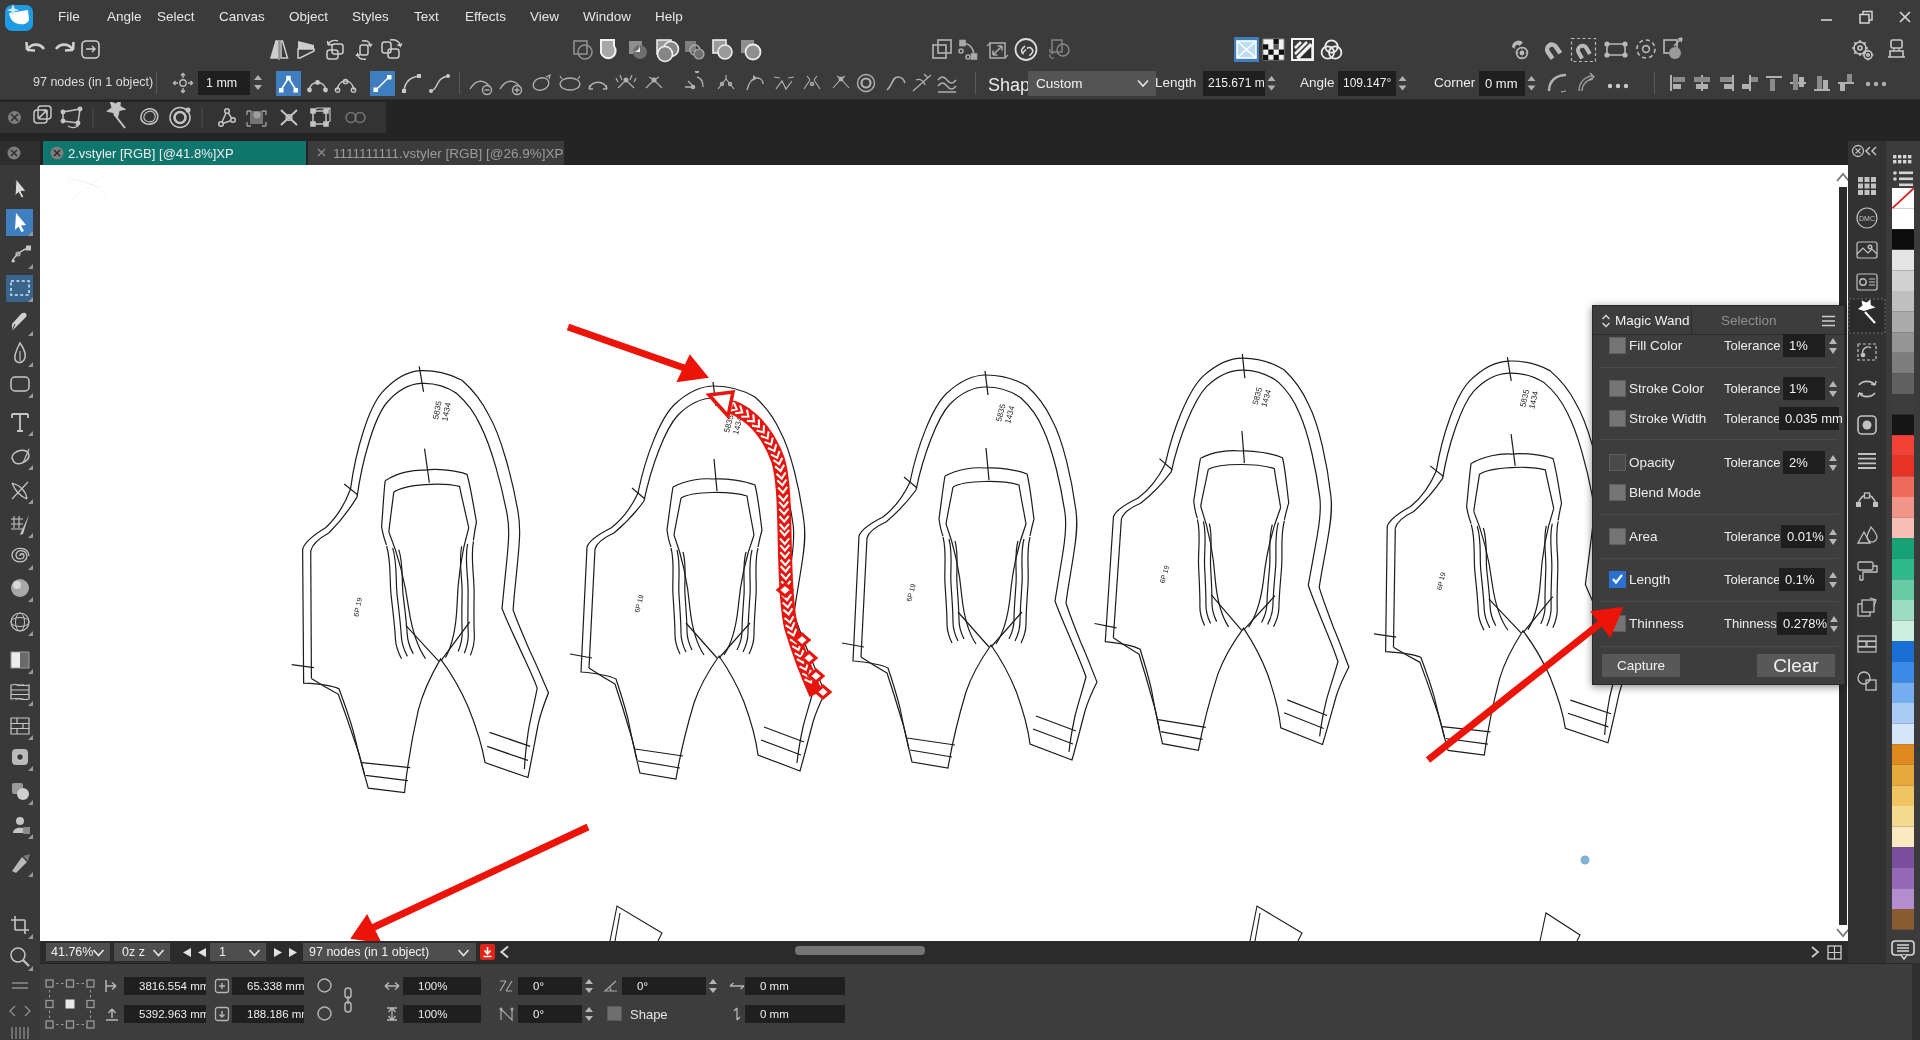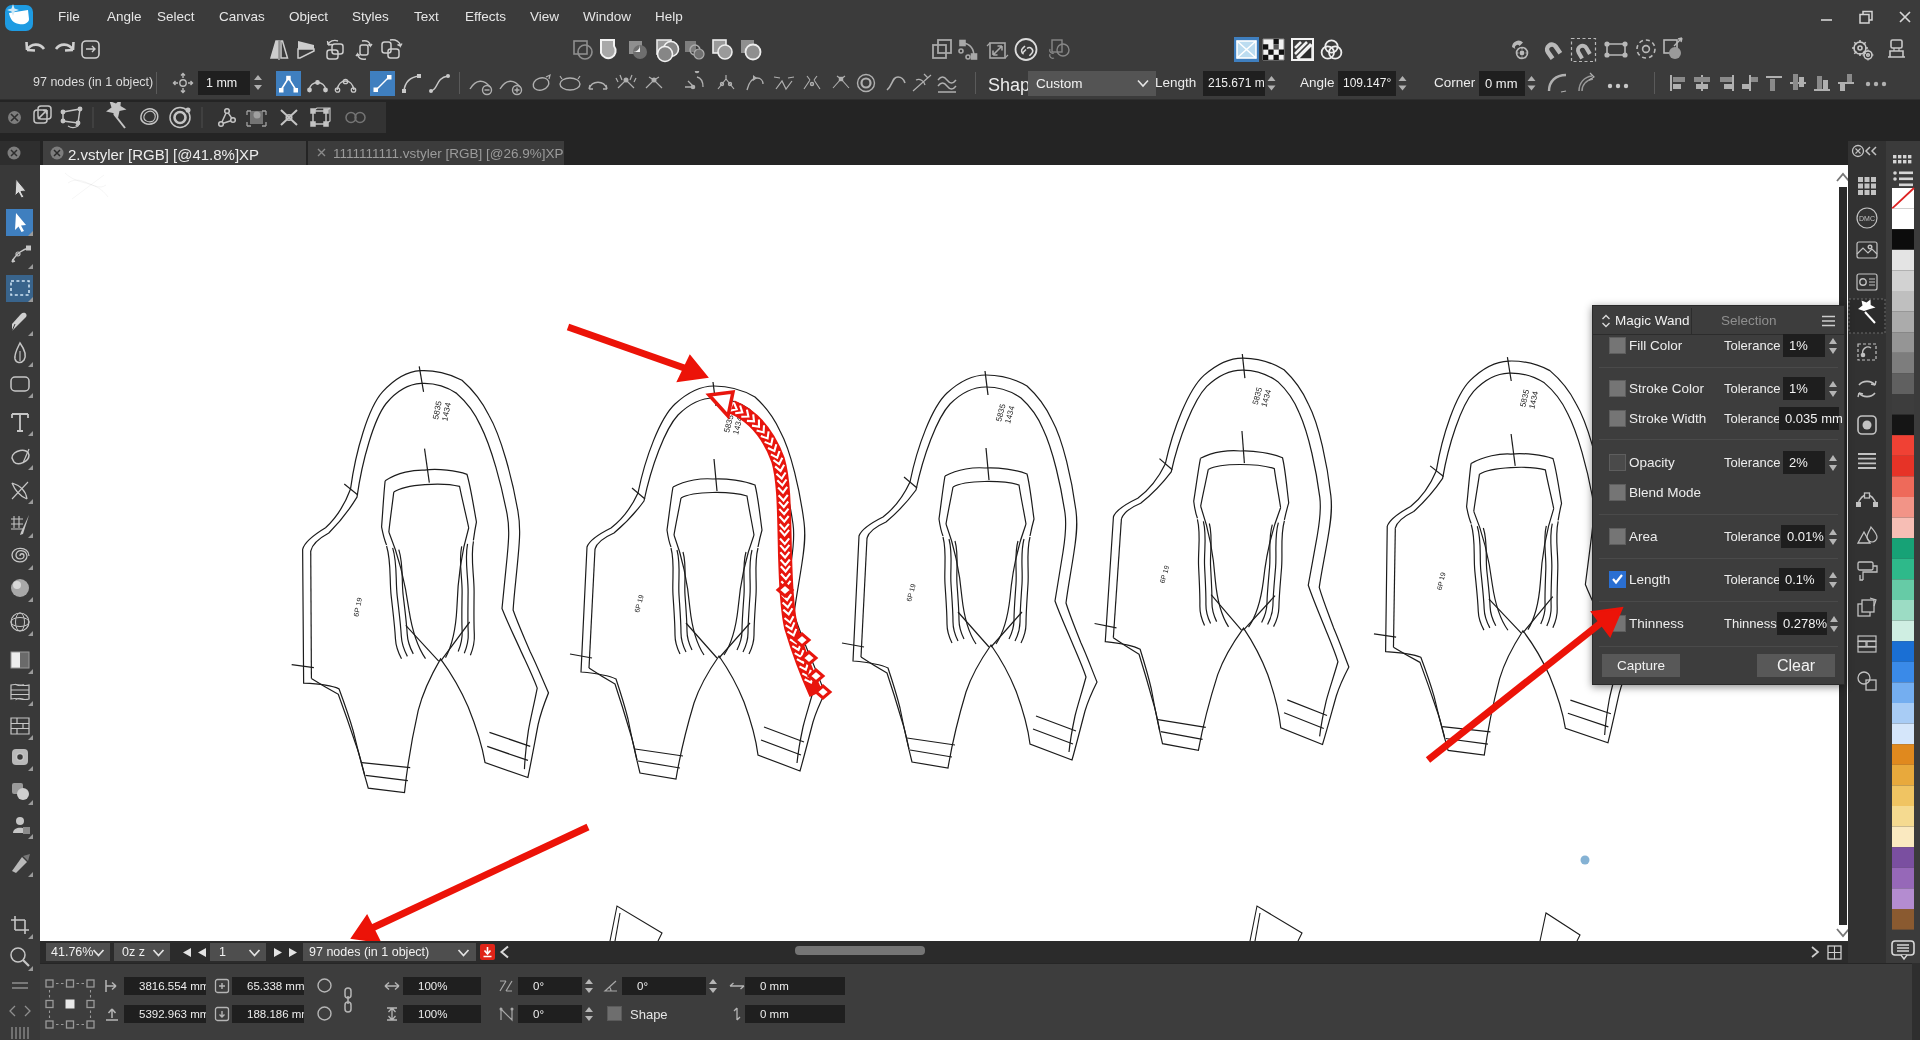--- a/index.html
+++ b/index.html
@@ -495,21 +495,21 @@
   </svg>
 </div>
   </div>
 <div id="tabbar">
   <div class="abs" style="left:0;top:0;width:40px;height:24px;background:#2e2e2e">
     <svg class="abs" style="left:7px;top:5px" width="14" height="14" viewBox="0 0 14 14">
         <circle cx="7" cy="7" r="6.5" fill="#7d7d7d"></circle>
         <path d="M4 4 l6 6 M10 4 l-6 6" stroke="#2e2e2e" stroke-width="1.5"></path>
       </svg>
   </div>
-  <div class="abs" style="left:43px;top:0;width:263px;height:24px;background:#404040;color:#ececec;font-size:15px">
+  <div class="abs" style="left:43px;top:0;width:263px;height:24px;background:#0f766e;color:#ececec;font-size:13px">
     <svg class="abs" style="left:7px;top:5px" width="14" height="14" viewBox="0 0 14 14">
         <circle cx="7" cy="7" r="6.5" fill="#7d7d7d"></circle>
         <path d="M4 4 l6 6 M10 4 l-6 6" stroke="#2b2b2b" stroke-width="1.5"></path>
       </svg>
     <span class="abs" style="left:25px;top:5px">2.vstyler [RGB] [@41.8%]XP</span>
   </div>
   <div class="abs" style="left:308px;top:0;width:256px;height:36px;background:#3c3c3c;color:#9b9b9b;font-size:13.5px">
     <svg class="abs" style="left:8px;top:6px" width="11" height="11" viewBox="0 0 11 11">
         <path d="M2 2 l7 7 M9 2 l-7 7" stroke="#8a8a8a" stroke-width="1.4"></path>
       </svg>
@@ -1060,14 +1060,14 @@
   <div class="pdiv" style="top:295px"></div>
   <div class="prow" style="top:308px">
       <span class="cb"></span>
       <span class="plab">Thinness</span>
       <span class="ptol">Thinness</span>
       <span class="pval" style="left:184px;width:50px">0.278%</span>
       <span class="spin" style="left:234px"></span>
     </div>
   <div class="pdiv" style="top:340px"></div>
   <div class="abs" style="left:9px;top:348px;width:78px;height:23px;background:#585858;color:#f2f2f2;font-size:13.5px;text-align:center;line-height:23px">Capture</div>
-  <div class="abs" style="left:164px;top:348px;width:78px;height:23px;background:#585858;color:#f2f2f2;font-size:16px;text-align:center;line-height:23px">Clear</div>
+  <div class="abs" style="left:164px;top:348px;width:78px;height:23px;background:#585858;color:#f2f2f2;font-size:19px;text-align:center;line-height:23px">Clear</div>
 </div>
 
 </body></html>

